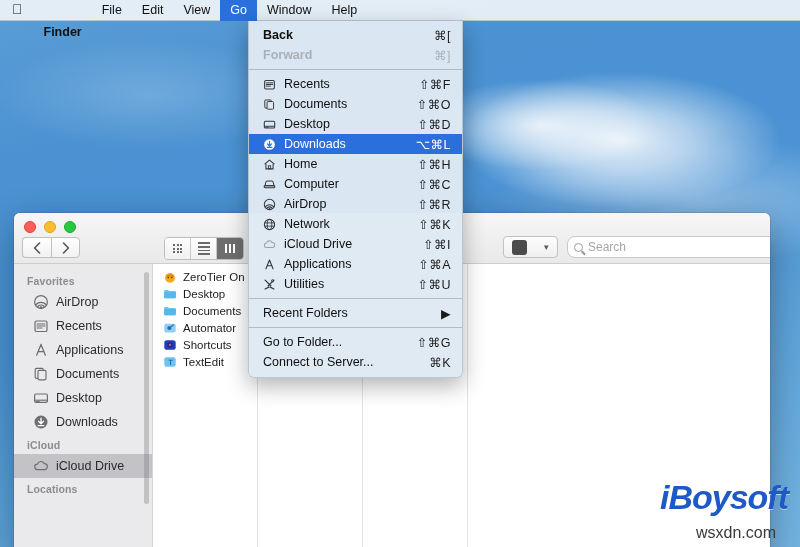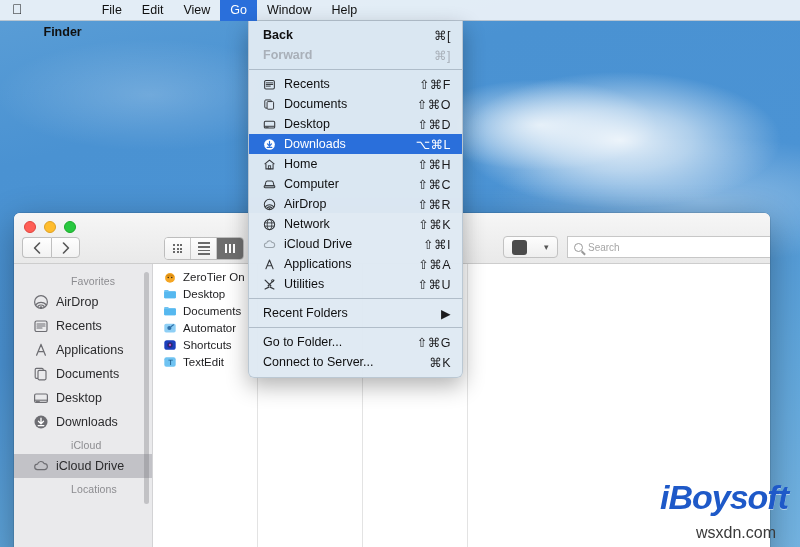--- a/index.html
+++ b/index.html
@@ -124,23 +124,23 @@
     background: #fff;
     clip-path: polygon(0 0, 0 100%, 100% 72%, 45% 60%);
     border: none;
   }
   .chev { font-size: 9px; color: #555; }
 
   .searchbox {
     position: absolute; left: 553px; top: 23px;
     width: 232px; height: 22px;
     background: #fff;
-    border: 1px solid #c7c7c7; border-radius: 0;
+    border: 1px solid #c7c7c7; border-radius: 8px;
     display: flex; align-items: center; padding: 0 6px;
-    font-size: 10px; color: #a6a6a6;
+    font-size: 12px; color: #a6a6a6;
     gap: 5px;
   }
   .searchbox .mag {
     width: 9px; height: 9px; border: 1.6px solid #9a9a9a; border-radius: 50%;
     position: relative; flex: none;
   }
   .searchbox .mag::after {
     content: ""; position: absolute; right: -4px; bottom: -3px;
     width: 5px; height: 1.6px; background: #9a9a9a; transform: rotate(45deg);
   }
@@ -149,22 +149,22 @@
   #finder-body { display: flex; height: 297px; }
   #sidebar {
     width: 139px;
     background: #eaeaec;
     border-right: 1px solid #d3d3d5;
     padding-top: 6px;
     position: relative;
     overflow: hidden;
   }
   .sb-head {
-    font-size: 10.5px; color: #8c8c90; font-weight: normal;
-    padding: 5px 0 3px 13px; letter-spacing: 0.1px; margin-left: 44px;
+    font-size: 10.5px; color: #8c8c90; font-weight: bold;
+    padding: 5px 0 3px 13px; letter-spacing: 0.1px;
   }
   .sb-item {
     display: flex; align-items: center; gap: 7px;
     height: 24px; padding-left: 19px;
     font-size: 12.5px; color: #2b2b2d;
   }
   .sb-item.sel { background: #c2c2c7; }
   .sb-ic { width: 16px; height: 16px; flex: none; display: block; }
   .sb-scroll {
     position: absolute; right: 3px; top: 8px;

